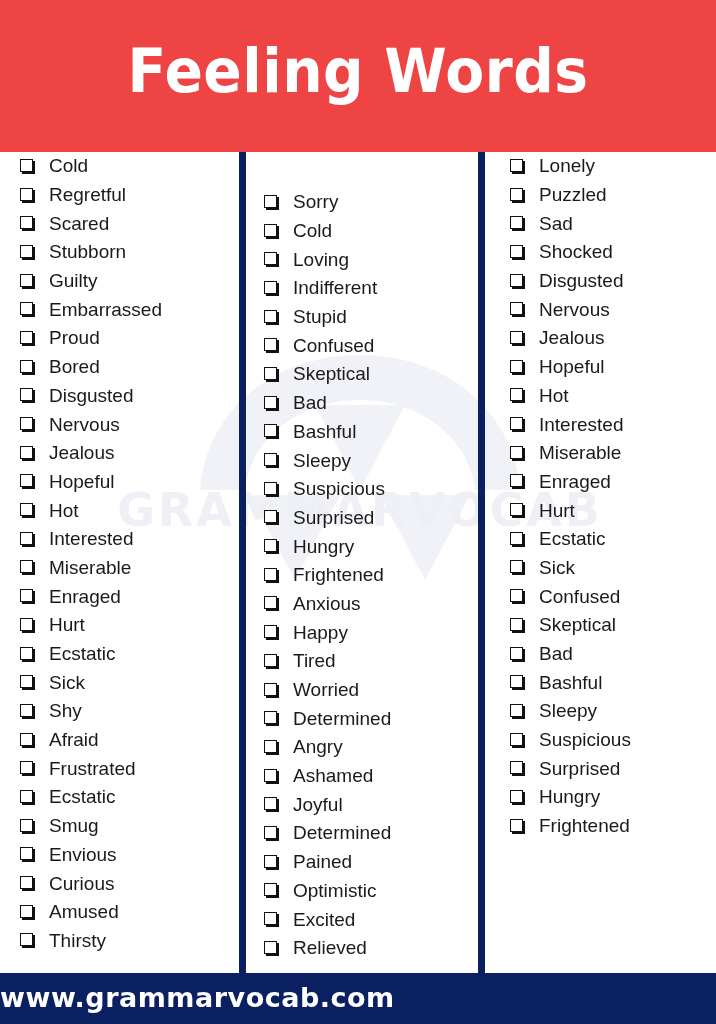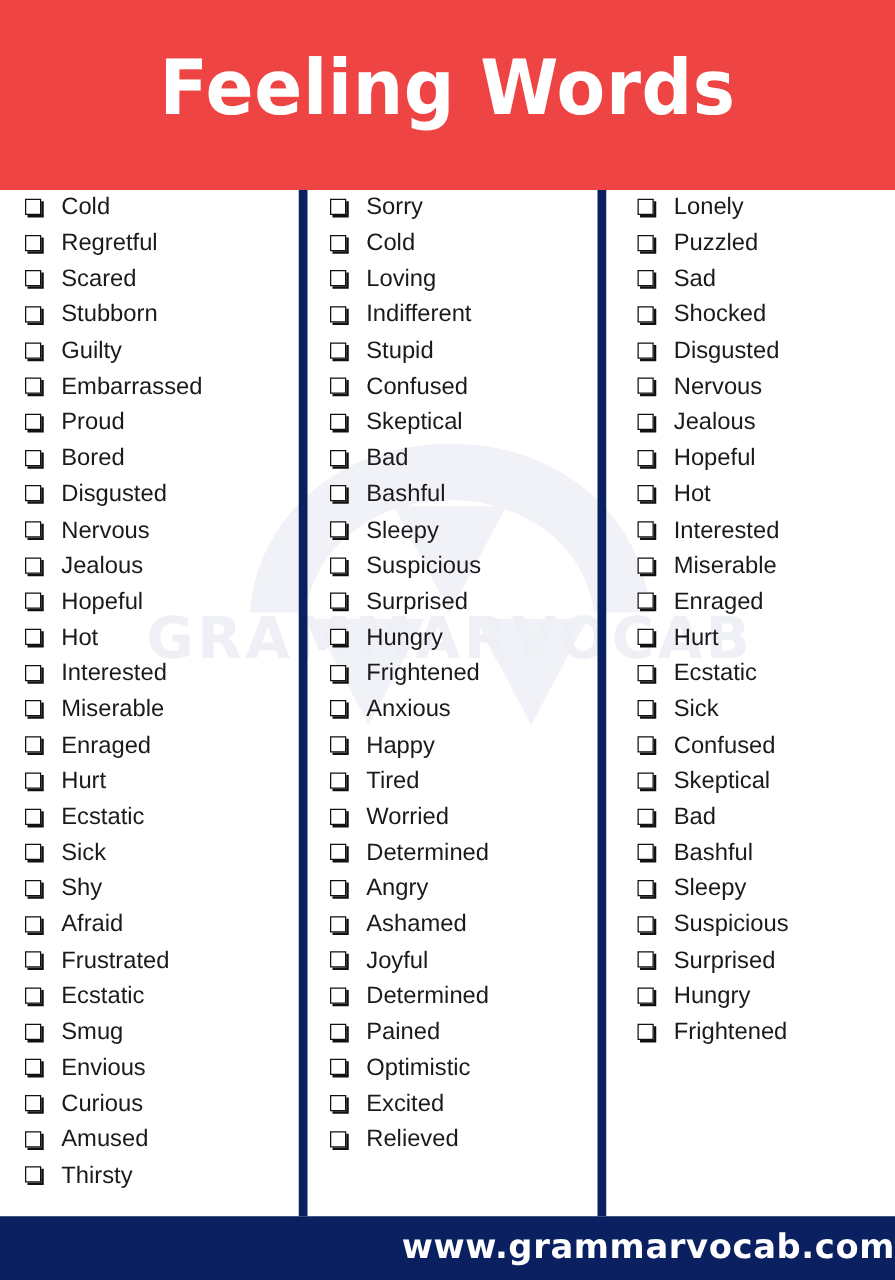--- a/index.html
+++ b/index.html
@@ -79,21 +79,21 @@
     height: 821px;
     z-index: 2;
   }
   .col {
     position: absolute;
     top: 0;
     height: 821px;
     box-sizing: border-box;
   }
   .col-1 { left: 4px;   width: 240px; }
-  .col-2 { left: 246px; width: 232px; }
+  .col-2 { left: 246px; width: 232px; margin-top: 36px; }
   .col-3 { left: 486px; width: 230px; }
 
   .divider {
     position: absolute;
     top: 0;
     width: 7px;
     height: 821px;
     background: #0a2060;
   }
   .divider-1 { left: 239px; }
@@ -157,21 +157,21 @@
     width: 716px;
     height: 51px;
     background: #0a2060;
     z-index: 3;
   }
   .footer-text {
     position: absolute;
     left: 0;
     top: 8px;
     width: 716px;
-    text-align: right;
+    text-align: left;
     color: #ffffff;
     font-family: "DejaVu Sans", sans-serif;
     font-weight: bold;
     font-size: 27px;
     letter-spacing: 0.5px;
     line-height: 34px;
     white-space: nowrap;
   }
 </style>
 </head>

